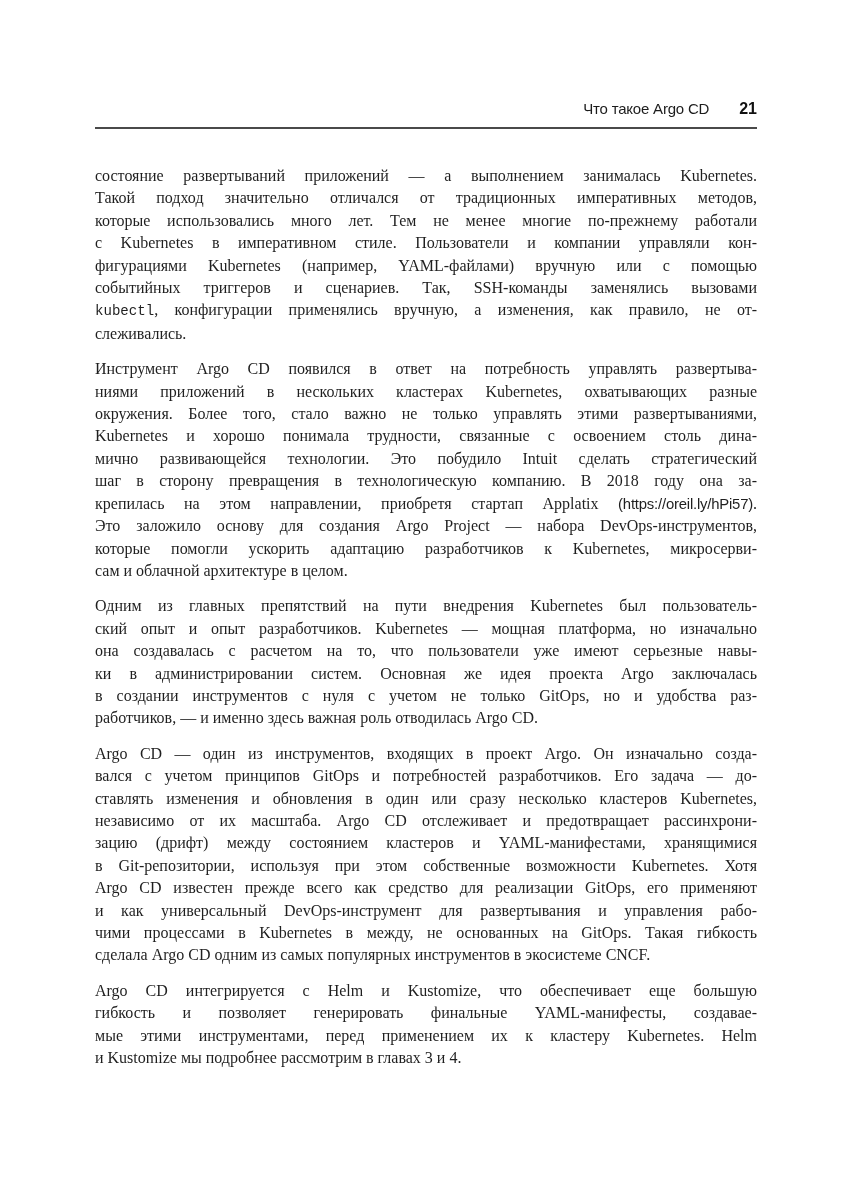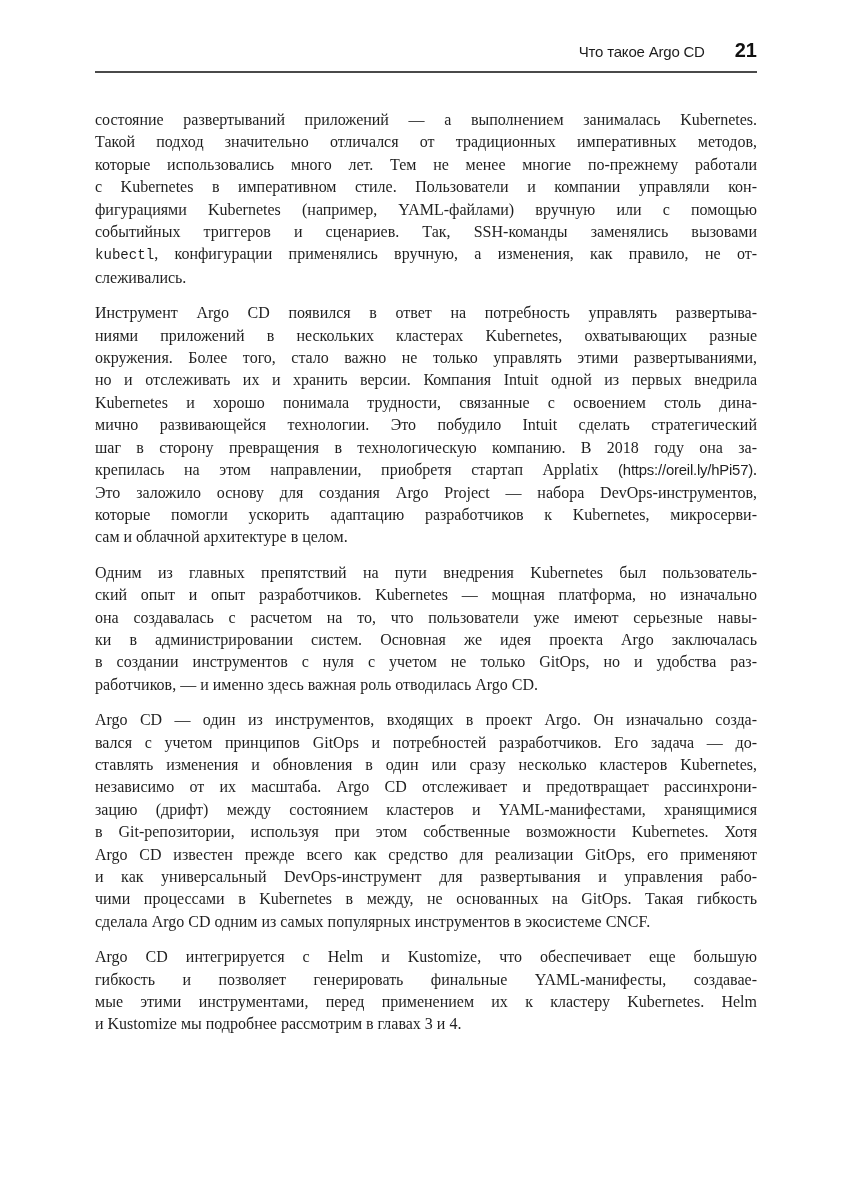--- a/index.html
+++ b/index.html
@@ -18,32 +18,32 @@
   .content {
     position: absolute;
     left: 95px;
     top: 0;
     width: 662px;
   }
   .running-header {
     display: flex;
     justify-content: flex-end;
     align-items: baseline;
-    margin-top: 39px;
+    margin-top: 100px;
     padding-bottom: 9px;
     border-bottom: 2px solid #4a4a4a;
     font-family: "Liberation Sans", sans-serif;
   }
   .running-head-text {
     font-size: 15px;
     letter-spacing: -0.2px;
     color: #1c1c1c;
   }
   .page-number {
-    font-size: 20px;
+    font-size: 16px;
     font-weight: 700;
     margin-left: 30px;
     color: #111111;
   }
   .body-text {
     margin-top: 36px;
     font-family: "Liberation Serif", serif;
     font-size: 16px;
     line-height: 22.4px;
     color: #1f1f1f;
@@ -87,21 +87,20 @@
           <div class="line"><span>с Kubernetes в императивном стиле. Пользователи и компании управляли кон-</span></div>
           <div class="line"><span>фигурациями Kubernetes (например, YAML-файлами) вручную или с помощью</span></div>
           <div class="line"><span>событийных триггеров и сценариев. Так, SSH-команды заменялись вызовами</span></div>
           <div class="line"><span class="mono">kubectl</span><span>, конфигурации применялись вручную, а изменения, как правило, не от-</span></div>
           <div class="line last"><span>слеживались.</span></div>
         </div>
         <div class="paragraph">
           <div class="line"><span>Инструмент Argo CD появился в ответ на потребность управлять развертыва-</span></div>
           <div class="line"><span>ниями приложений в нескольких кластерах Kubernetes, охватывающих разные</span></div>
           <div class="line"><span>окружения. Более того, стало важно не только управлять этими развертываниями,</span></div>
-          <div class="line"><span>но и отслеживать их и хранить версии. Компания Intuit одной из первых внедрила</span></div>
           <div class="line"><span>Kubernetes и хорошо понимала трудности, связанные с освоением столь дина-</span></div>
           <div class="line"><span>мично развивающейся технологии. Это побудило Intuit сделать стратегический</span></div>
           <div class="line"><span>шаг в сторону превращения в технологическую компанию. В 2018 году она за-</span></div>
           <div class="line"><span>крепилась на этом направлении, приобретя стартап Applatix </span><span class="sans">(https://oreil.ly/hPi57)</span><span>.</span></div>
           <div class="line"><span>Это заложило основу для создания Argo Project — набора DevOps-инструментов,</span></div>
           <div class="line"><span>которые помогли ускорить адаптацию разработчиков к Kubernetes, микросерви-</span></div>
           <div class="line last"><span>сам и облачной архитектуре в целом.</span></div>
         </div>
         <div class="paragraph">
           <div class="line"><span>Одним из главных препятствий на пути внедрения Kubernetes был пользователь-</span></div>

